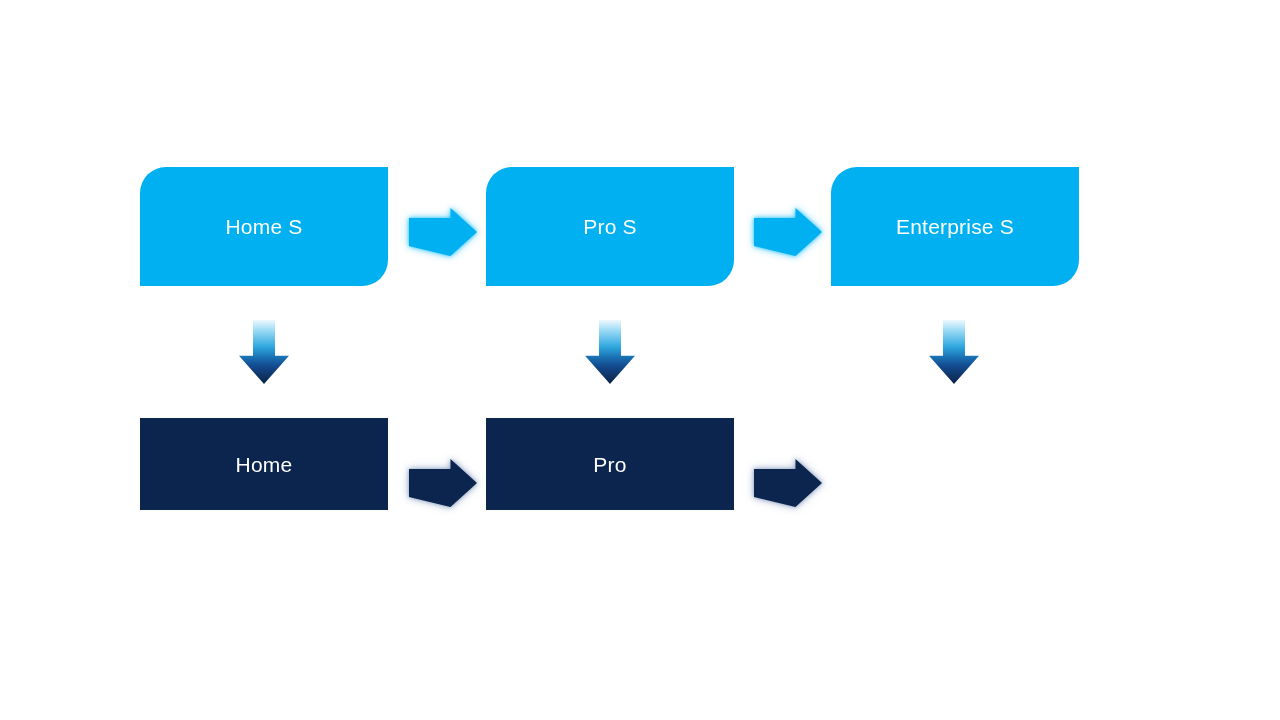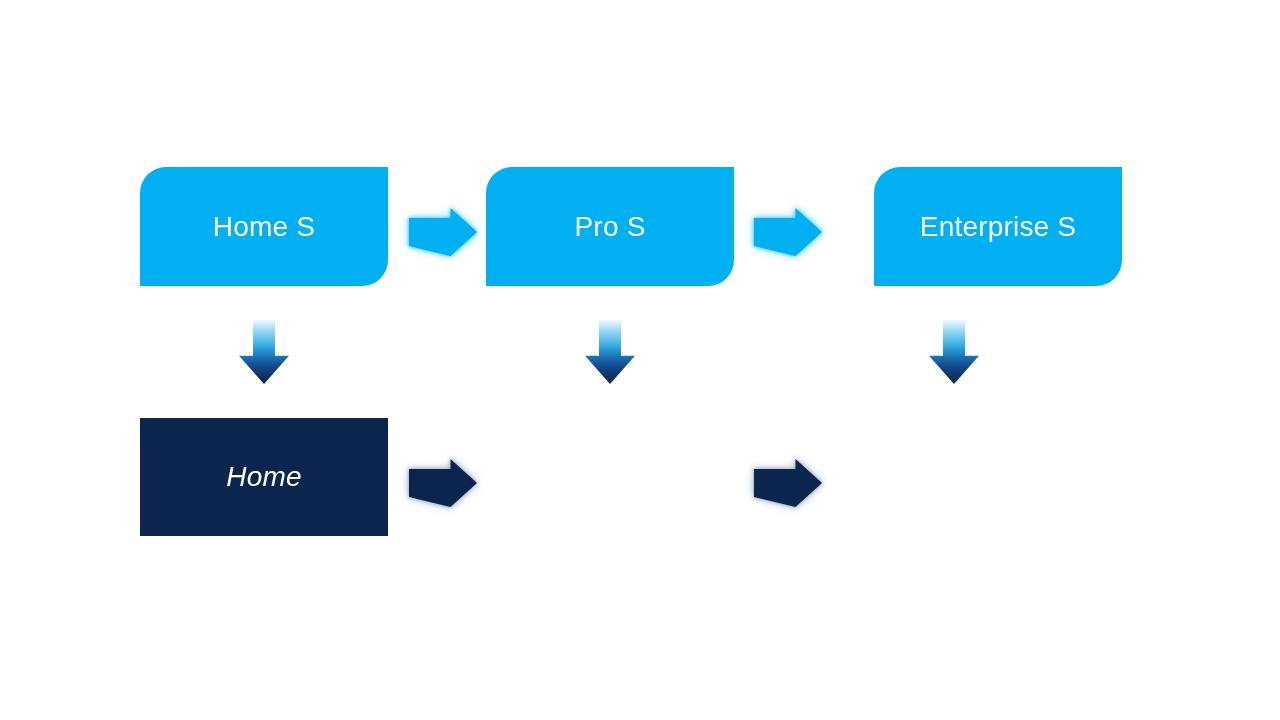--- a/index.html
+++ b/index.html
@@ -18,36 +18,35 @@
 
   
   .node {
     position: absolute;
     width: 248px;
     height: 119px;
     display: flex;
     align-items: center;
     justify-content: center;
     color: var(--node-text, #ffffff);
-    font-size: 28px;
+    font-size: 21px;
     line-height: 1;
     letter-spacing: 0.2px;
   }
   .node.top {
     background: var(--top-node-fill, #00B0F0);
     border-radius: 26px 0 26px 0;
   }
   .node.bottom {
     background: var(--bottom-node-fill, #0B254E);
-    height: 118px;
-    font-style: italic;
+    height: 92px;
   }
   .c1 { left: 140px; }
   .c2 { left: 486px; align-items: center; }
-  .c3 { left: 874px; }
+  .c3 { left: 831px; }
   .r1 { top: 167px; }
   .r2 { top: 418px; }
 
   
   .harrow {
     position: absolute;
     width: 68px;
     height: 48px;
   }
   .harrow .shape {
@@ -102,20 +101,23 @@
   <div class="node top r1 c2">
     <span>Pro S</span>
   </div>
   <div class="node top r1 c3">
     <span>Enterprise S</span>
   </div>
 
   <div class="node bottom r2 c1">
     <span>Home</span>
   </div>
+  <div class="node bottom r2 c2">
+    <span>Pro</span>
+  </div>
 
   <div class="harrow light rowtop g1">
     <div class="shape"></div>
   </div>
   <div class="harrow light rowtop g2">
     <div class="shape"></div>
   </div>
 
   <div class="harrow dark rowbot g1">
     <div class="shape"></div>

